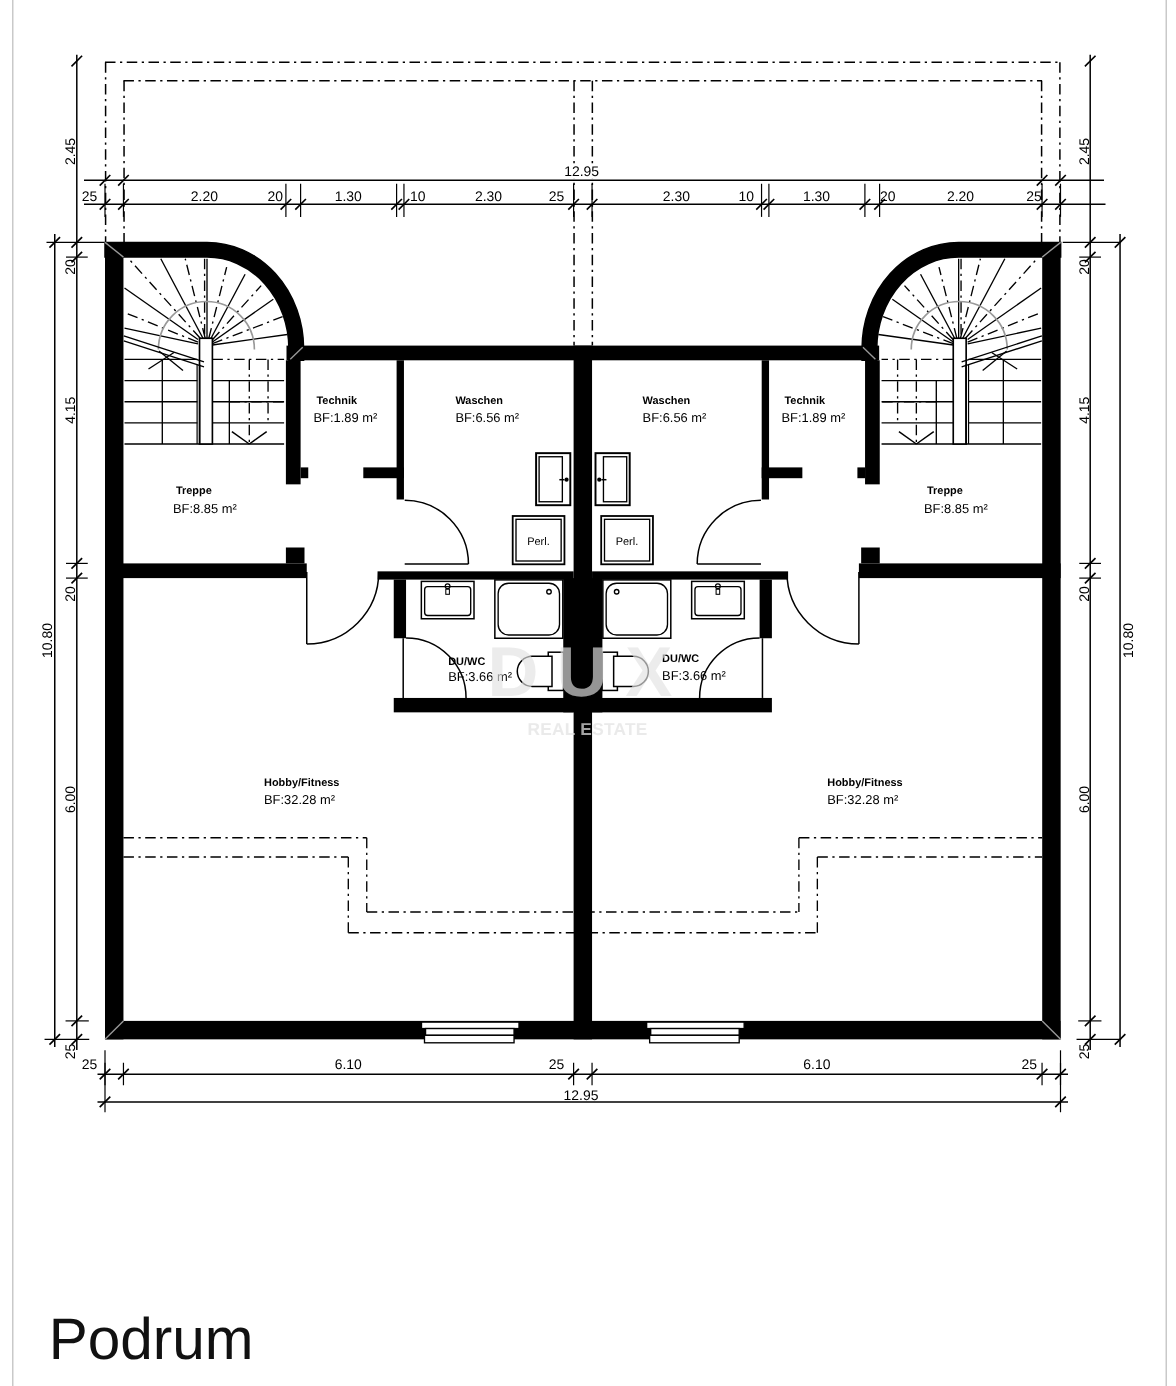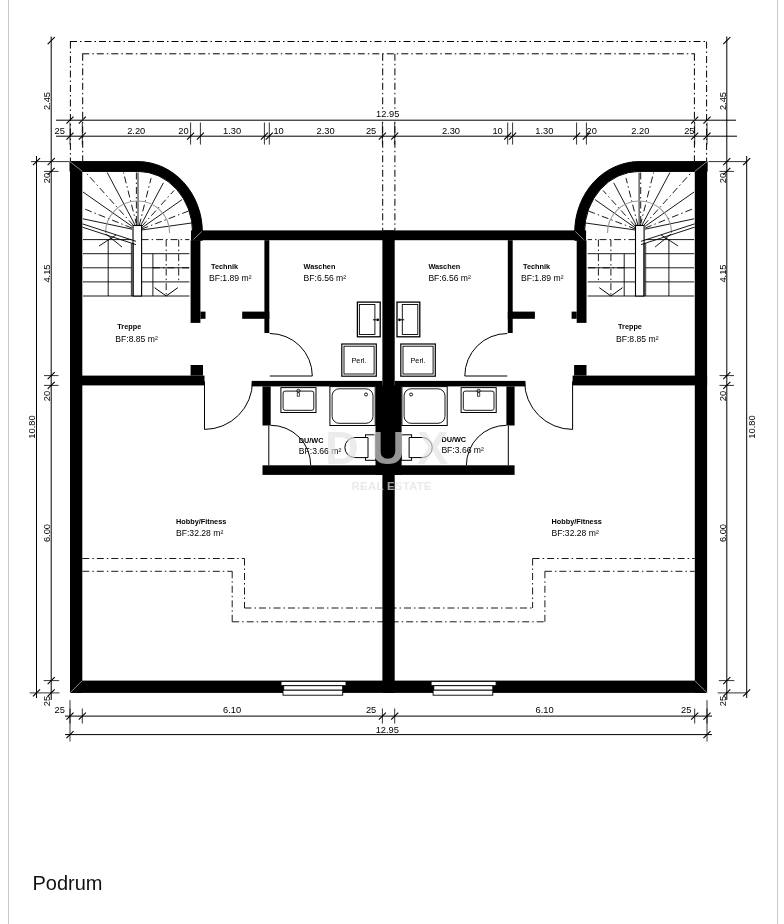--- a/index.html
+++ b/index.html
@@ -1,20 +1,20 @@
 <!DOCTYPE html>
 <html><head>
 <meta charset="utf-8">
 <style>
 html,body { margin:0; padding:0; background:#fff; width:784px; height:924px; overflow:hidden; }
 * { box-sizing: border-box; }
 .page { position:relative; width:784px; height:748px; font-family:"Liberation Sans", sans-serif; }
 .border-l { position:absolute; left:8px; top:0; width:1px; height:924px; background:#c9c9c9; }
 .border-r { position:absolute; left:777px; top:0; width:1px; height:924px; background:#c9c9c9; }
-.title { position:absolute; left:32.5px; top:871.5px; font-size:20px; color:#111; }
+.title { position:absolute; left:32.5px; top:871.5px; font-size:39px; color:#111; }
 </style>
 </head>
 <body>
 <div class="page">
 
 <div class="border-l"></div>
 
 <div class="border-r"></div>
 
 <svg width="784" height="924" viewBox="0 0 784 924" style="position:absolute;left:0;top:0">

